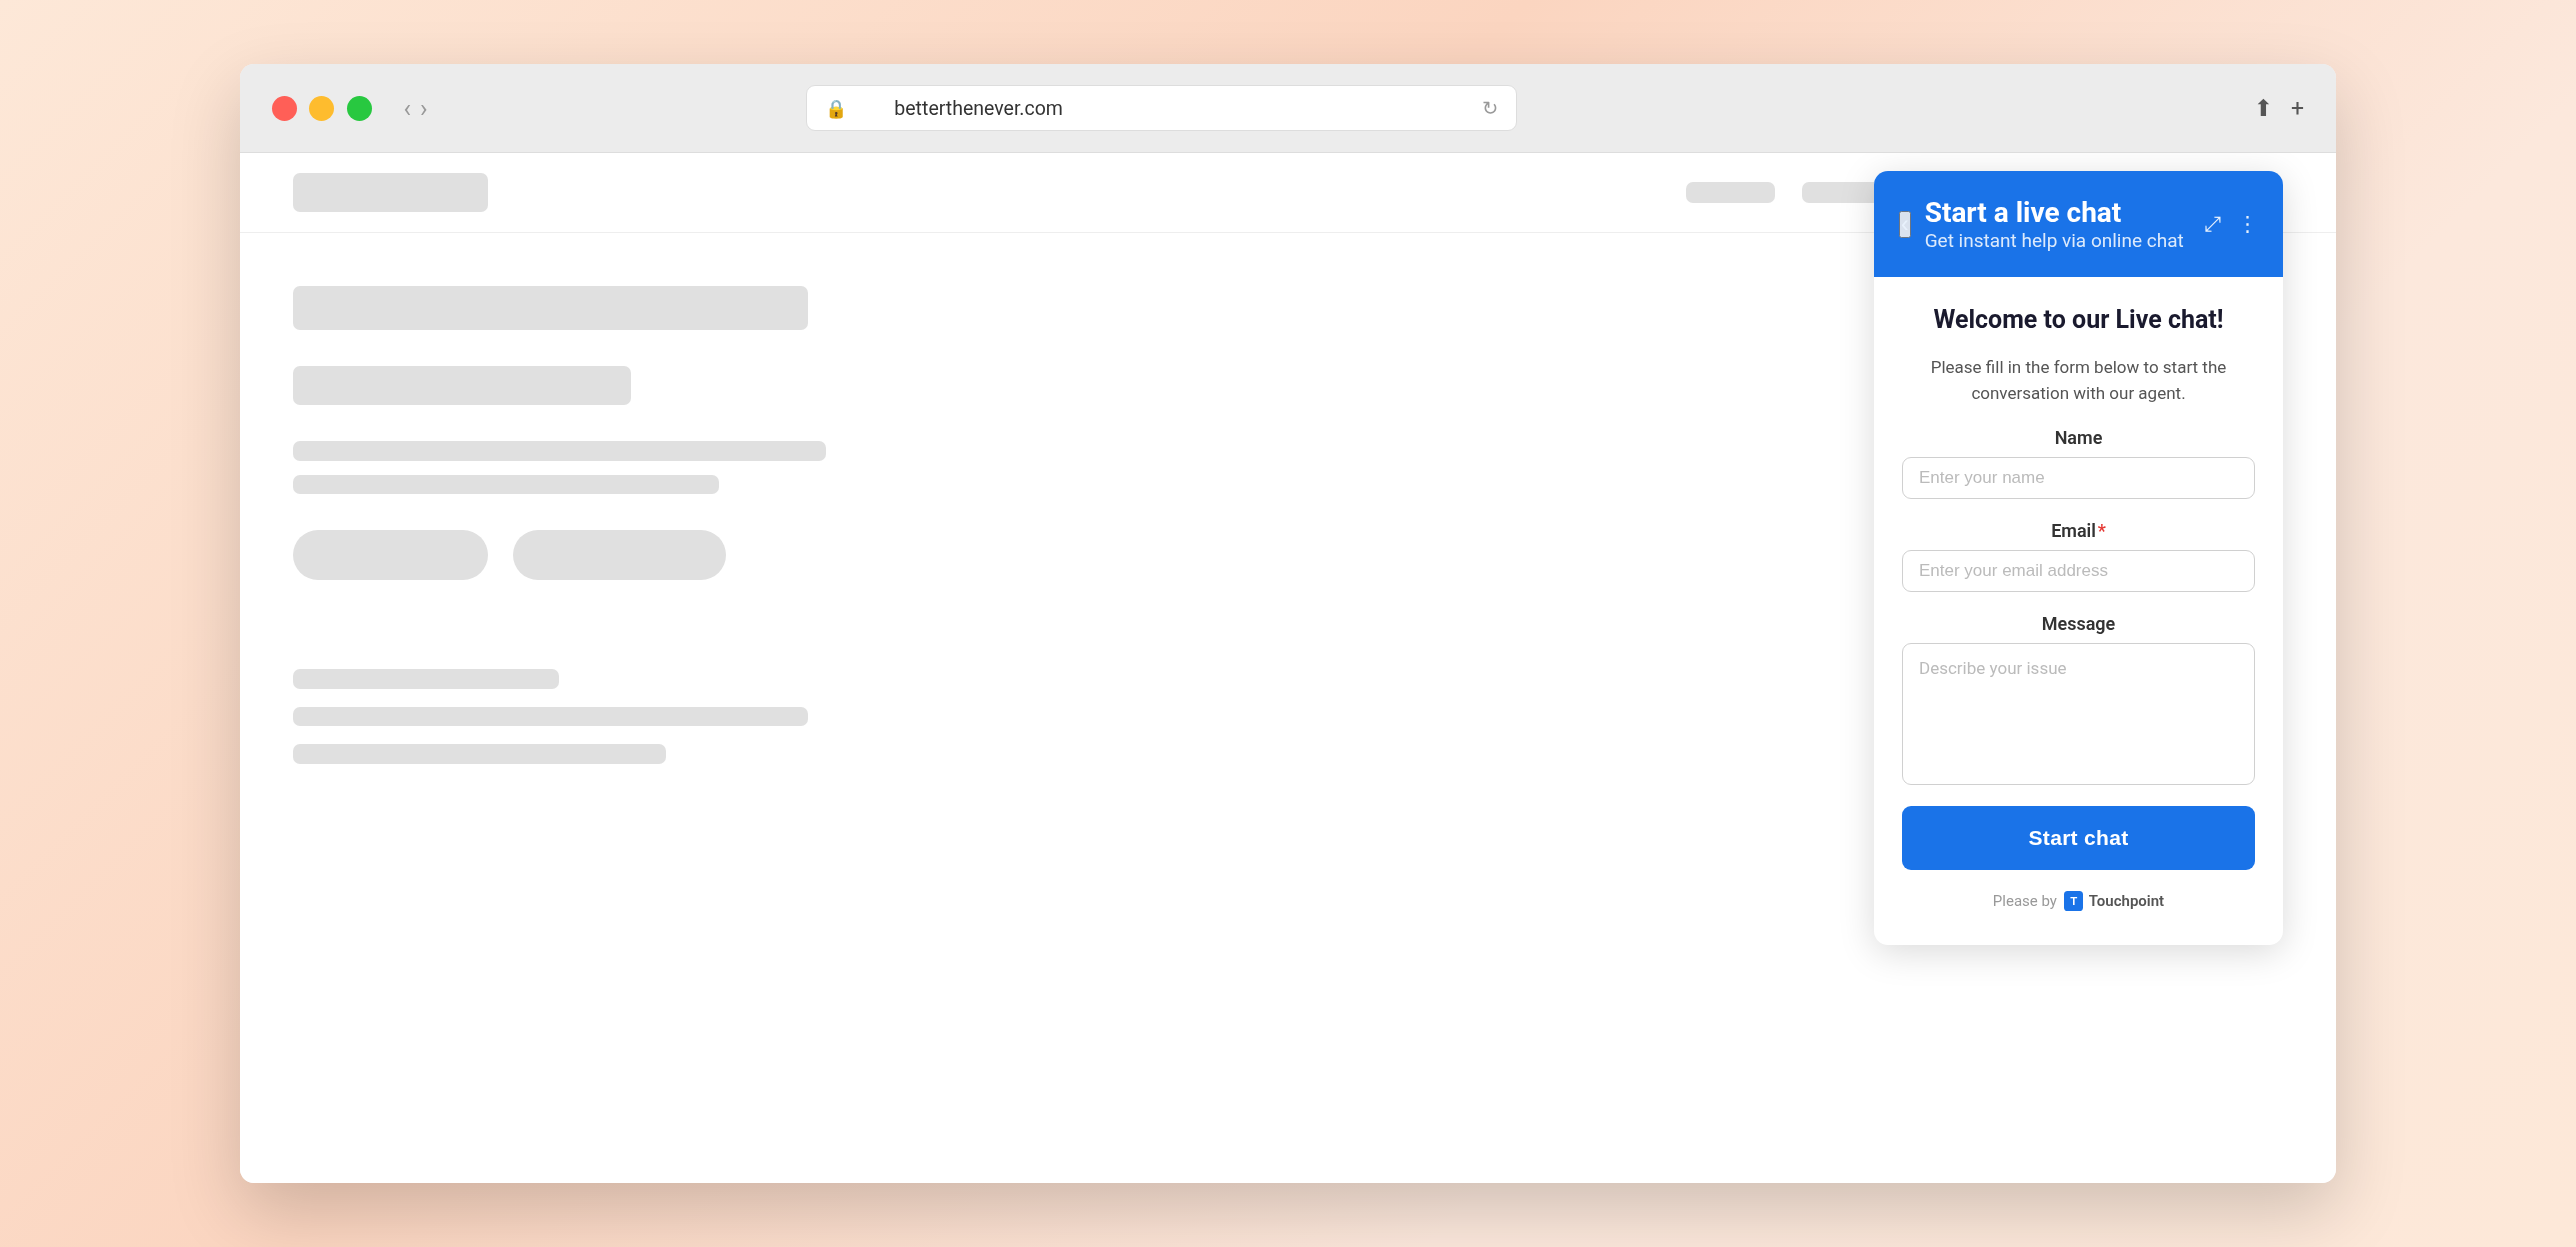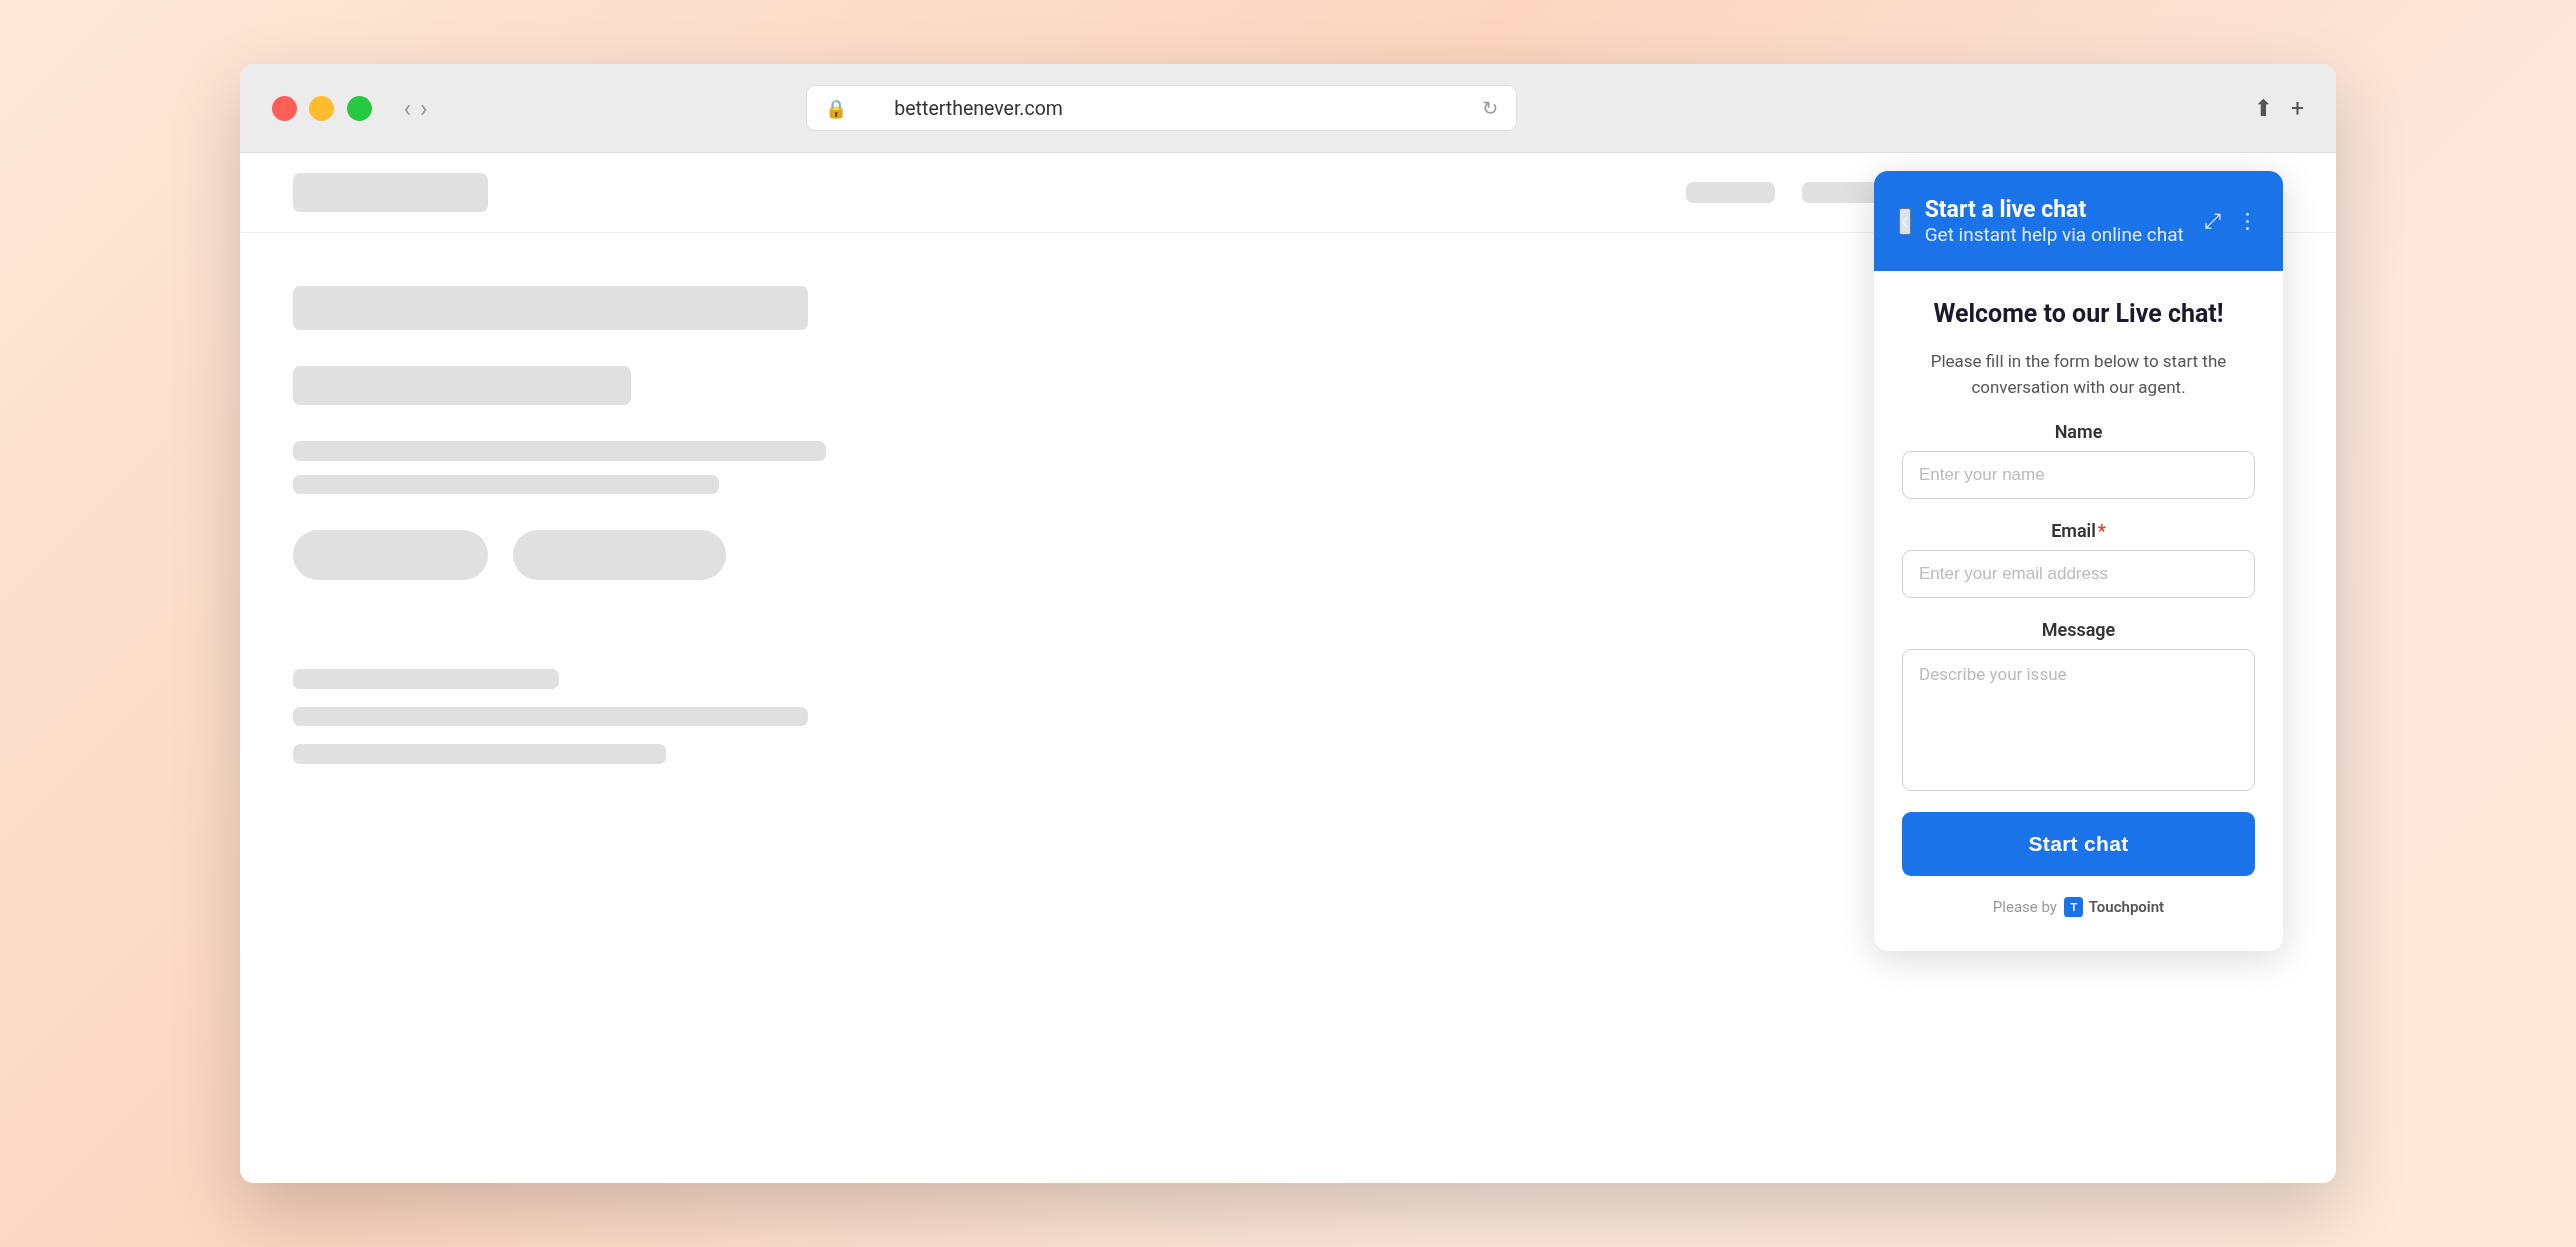--- a/index.html
+++ b/index.html
@@ -266,21 +266,21 @@
       line-height: 1;
       opacity: 0.9;
     }
 
     .chat-header-text {
       flex: 1;
     }
 
     .chat-title {
       color: white;
-      font-size: 23px;
+      font-size: 28px;
       font-weight: 700;
     }
 
     .chat-subtitle {
       color: rgba(255,255,255,0.85);
       font-size: 19px;
     }
 
     .chat-header-actions {
       display: flex;
@@ -330,21 +330,21 @@
       color: #333;
     }
 
     .form-label .required {
       color: #e53935;
       margin-left: 1.8px;
     }
 
     .form-input {
       width: 100%;
-      height: 48px;
+      height: 42px;
       border: 1.3px solid #d0d0d0;
       border-radius: 9px;
       padding: 0 16px;
       font-size: 17px;
       color: #333;
       outline: none;
       transition: border-color 0.2s;
     }
 
     .form-input::placeholder {

